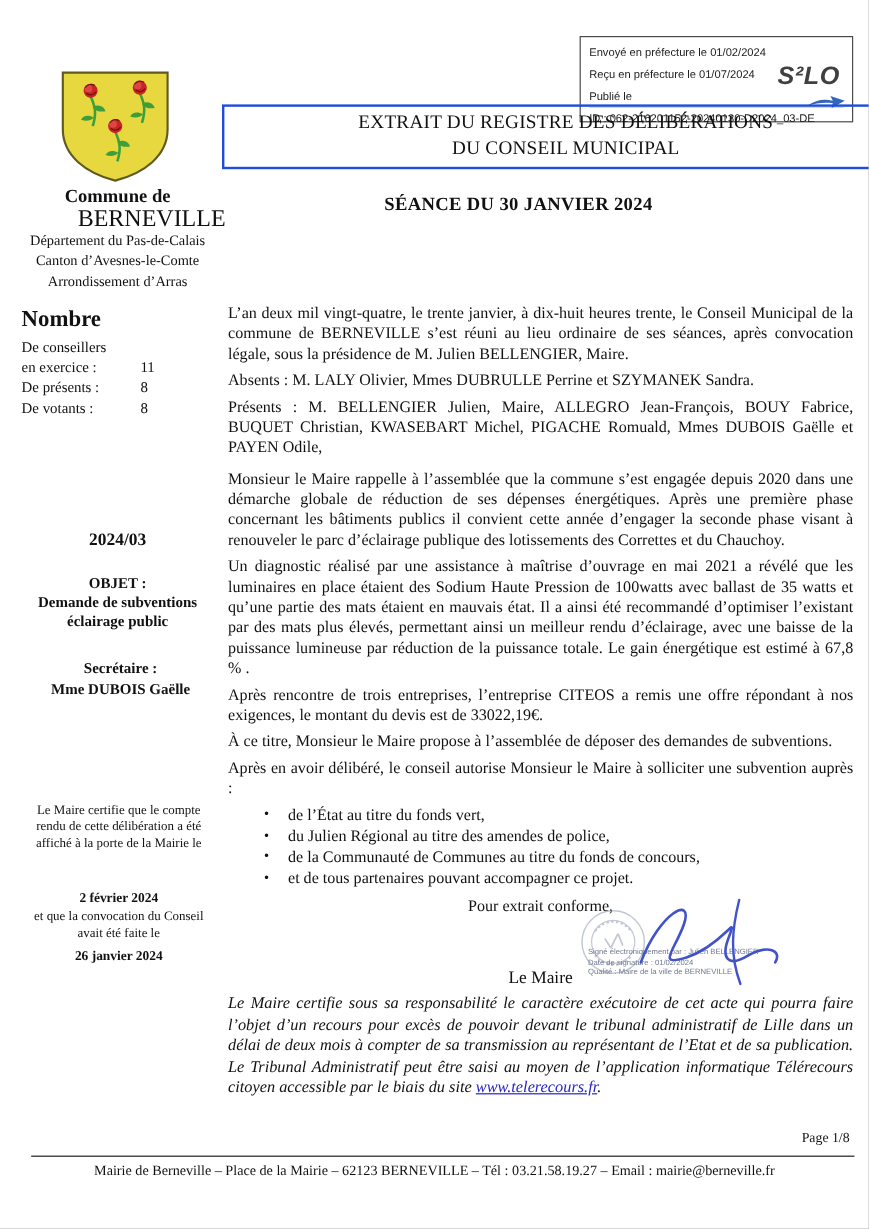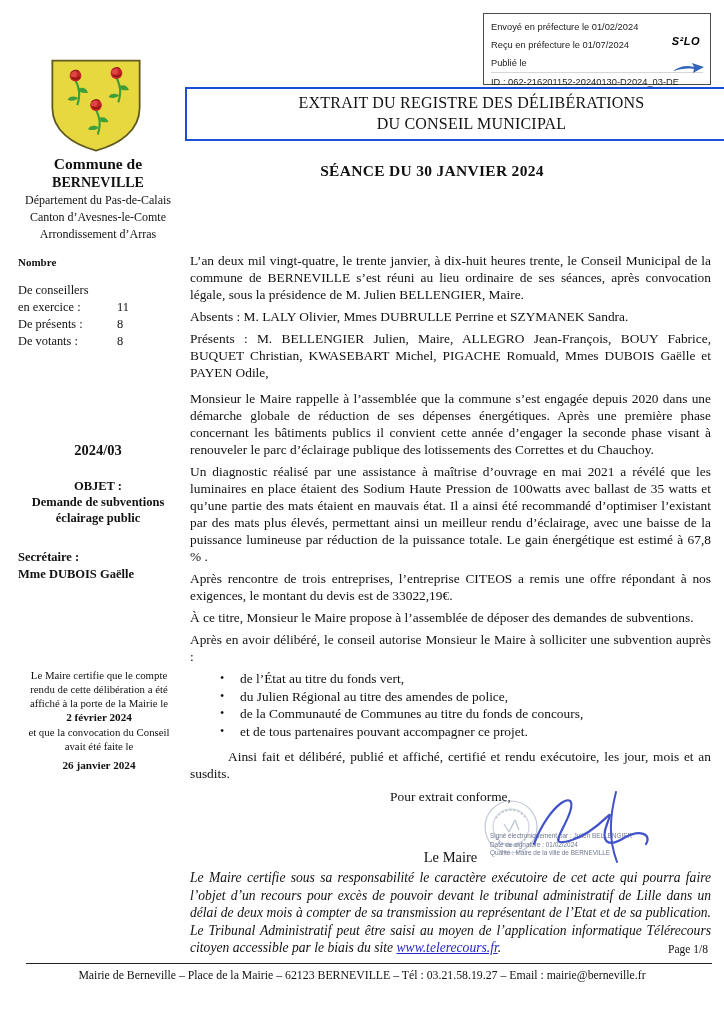--- a/index.html
+++ b/index.html
@@ -2,59 +2,59 @@
 <html><head>
 <meta charset="utf-8">
 <style>
   html,body{margin:0;padding:0;background:#9a9a9a;}
   .page{
     position:relative;width:724px;height:1024px;background:#ffffff;
     font-family:"Liberation Serif", serif;color:#111;overflow:hidden;margin:0 auto;
   }
   
   .pref-box{
-    position:absolute;left:483px;top:13px;width:228px;height:72px;
+    position:absolute;left:483px;top:30px;width:228px;height:72px;
     border:1px solid #4a4a4a;box-sizing:border-box;
     font-family:"Liberation Sans", sans-serif;font-size:9.3px;color:#1c1c1c;
     padding:4px 7px 4px 7px;
   }
   .pref-line{height:18px;line-height:18px;white-space:nowrap;}
   .pref-id{border-top:1px solid #d6d6d6;}
   .s2lo{
     position:absolute;right:10px;top:21px;
     font-family:"Liberation Sans", sans-serif;font-style:italic;font-weight:bold;
-    font-size:11px;color:#000000;letter-spacing:.5px;
+    font-size:21px;color:#404040;letter-spacing:.5px;
   }
   .s2lo-swoosh{position:absolute;right:-6px;top:25px;}
   
   .title-box{
     position:absolute;left:185px;top:87px;width:583px;box-sizing:border-box;
     border:2px solid #1d4ed8;text-align:center;padding:3px 16px 5px 6px;
     font-size:16px;line-height:1.32;letter-spacing:.2px;
   }
   .seance{
     position:absolute;left:190px;top:162px;width:484px;text-align:center;
     font-size:15.5px;letter-spacing:.3px;font-weight:bold;
   }
   
   .crest{position:absolute;left:47px;top:57px;}
   .commune-block{position:absolute;left:8px;top:155px;width:180px;text-align:center;}
   .commune-l1{font-weight:bold;font-size:15.5px;line-height:18px;}
-  .commune-l2{font-weight:bold;font-size:14px;line-height:19px;}
+  .commune-l2{font-weight:normal;font-size:20px;line-height:19px;text-align:right;}
   .commune-sub{font-size:12px;line-height:17px;}
   .nombre{position:absolute;left:18px;top:256px;width:165px;font-size:12.4px;}
-  .nombre-title{font-weight:bold;font-size:11px;margin-bottom:14px;}
+  .nombre-title{font-weight:bold;font-size:19px;margin-bottom:3px;}
   .count-row{display:flex;line-height:17px;}
   .count-label{width:99px;flex:0 0 99px;}
   .count-value{flex:1;}
   .ref-num{position:absolute;left:8px;top:442px;width:180px;text-align:center;font-weight:bold;font-size:14.5px;}
   .objet{position:absolute;left:8px;top:478px;width:180px;text-align:center;font-weight:bold;font-size:12.5px;line-height:16px;}
-  .secretaire{position:absolute;left:18px;top:549px;width:165px;font-weight:bold;font-size:12.5px;line-height:17px;}
+  .secretaire{position:absolute;left:18px;top:549px;width:165px;font-weight:bold;font-size:12.5px;line-height:17px;text-align:center;}
   .certification{position:absolute;left:20px;top:668px;width:158px;text-align:center;font-size:10.8px;line-height:1.3;}
-  .cert-date{font-weight:bold;font-size:11.2px;display:block;}
+  .cert-date{font-weight:bold;font-size:11.2px;display:block;margin-top:32px;}
   .cert-date2{margin-top:5px;}
   
   .body-col{
     position:absolute;left:190px;top:252px;width:521px;
     font-size:13.4px;line-height:17px;text-align:justify;
   }
   .body-col p{margin:0 0 5px 0;}
   .gap-top{margin-top:9px !important;}
   .bullets{margin:2px 0 5px 0;padding:0;list-style:none;}
   .bullets li{position:relative;padding-left:50px;line-height:17.5px;}
@@ -175,21 +175,20 @@
     <p>Un diagnostic réalisé par une assistance à maîtrise d’ouvrage en mai 2021 a révélé que les luminaires en place étaient des Sodium Haute Pression de 100watts avec ballast de 35 watts et qu’une partie des mats étaient en mauvais état. Il a ainsi été recommandé d’optimiser l’existant par des mats plus élevés, permettant ainsi un meilleur rendu d’éclairage, avec une baisse de la puissance lumineuse par réduction de la puissance totale. Le gain énergétique est estimé à 67,8 % .</p>
     <p>Après rencontre de trois entreprises, l’entreprise CITEOS a remis une offre répondant à nos exigences, le montant du devis est de 33022,19€.</p>
     <p>À ce titre, Monsieur le Maire propose à l’assemblée de déposer des demandes de subventions.</p>
     <p>Après en avoir délibéré, le conseil autorise Monsieur le Maire à solliciter une subvention auprès :</p>
     <ul class="bullets">
       <li>de l’État au titre du fonds vert,</li>
       <li>du Julien Régional au titre des amendes de police,</li>
       <li>de la Communauté de Communes au titre du fonds de concours,</li>
       <li>et de tous partenaires pouvant accompagner ce projet.</li>
     </ul>
-    <p class="closing">Ainsi fait et délibéré, publié et affiché, certifié et rendu exécutoire, les jour, mois et an susdits.</p>
     <p class="conforme">Pour extrait conforme,</p>
 
     <div class="sig-zone">
       <svg class="seal" width="58" height="58" viewBox="0 0 58 58">
         <circle cx="29" cy="29" r="26" fill="none" stroke="#9aa3bb" stroke-width="1.2"></circle>
         <circle cx="29" cy="29" r="18" fill="none" stroke="#9aa3bb" stroke-width="1"></circle>
         <path d="M22,26 l5,8 M27,34 l6,-12 M33,22 l4,10" stroke="#9aa3bb" stroke-width="1.4" fill="none"></path>
         <path d="M14,20 a18,18 0 0 1 30,0" fill="none" stroke="#9aa3bb" stroke-width="2" stroke-dasharray="2,2"></path>
         <path d="M14,40 a18,18 0 0 0 30,0" fill="none" stroke="#9aa3bb" stroke-width="2" stroke-dasharray="2,2"></path>
       </svg>

